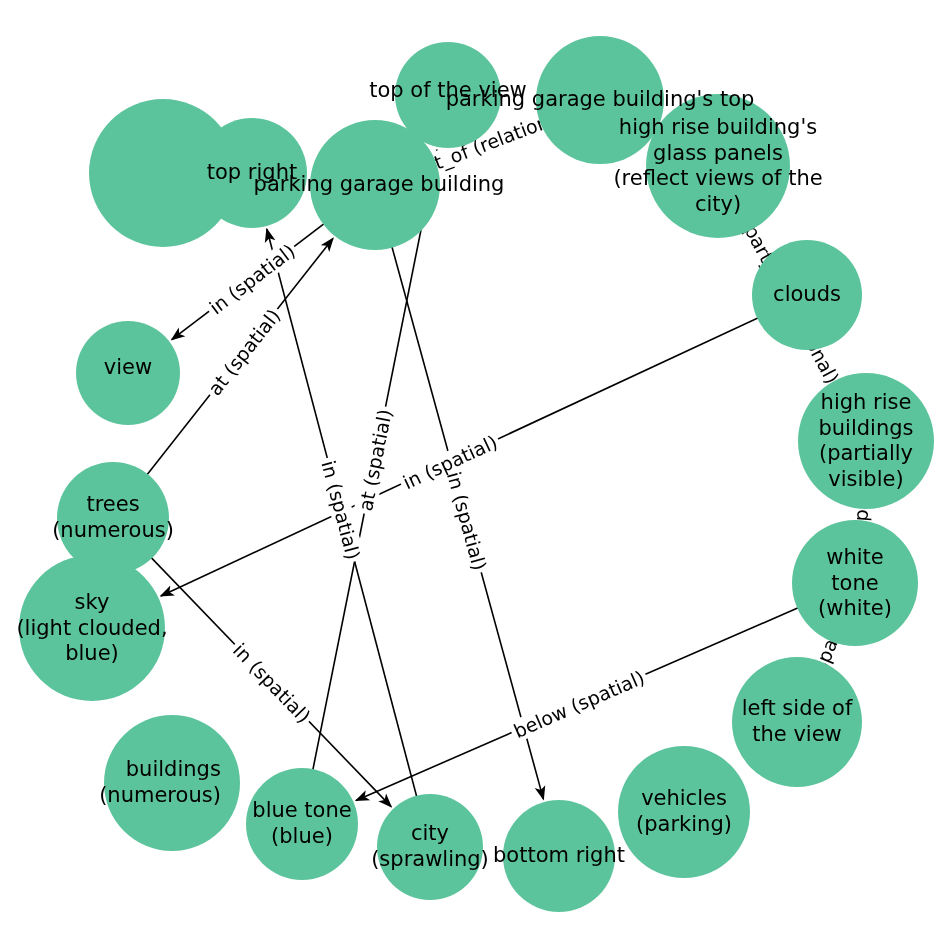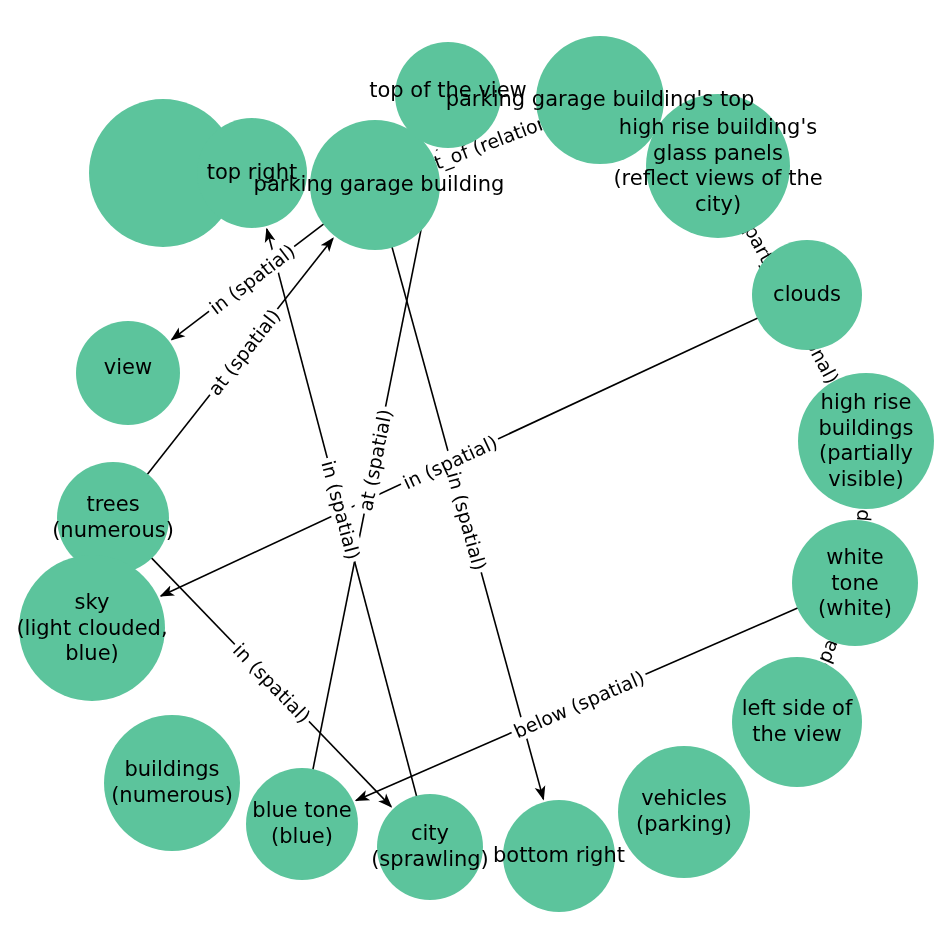--- a/index.html
+++ b/index.html
@@ -85,21 +85,21 @@
       <div class="node-label" style="left: 128px; top: 368px; color: rgb(0, 0, 0);">view</div>
       <div class="node-label" style="left: 866px; top: 441px; color: rgb(0, 0, 0);">high rise buildings
 (partially visible)</div>
       <div class="node-label" style="left: 113px; top: 518px; color: rgb(0, 0, 0);">trees
 (numerous)</div>
       <div class="node-label" style="left: 855px; top: 583px; color: rgb(0, 0, 0);">white tone
 (white)</div>
       <div class="node-label" style="left: 92px; top: 628px; color: rgb(0, 0, 0);">sky
 (light clouded,
 blue)</div>
-      <div class="node-label" style="left: 172px; top: 783px; color: rgb(0, 0, 0);">buildings
+      <div class="node-label" style="left: 160px; top: 783px; color: rgb(0, 0, 0); text-align: right;">buildings
 (numerous)</div>
       <div class="node-label" style="left: 797px; top: 722px; color: rgb(0, 0, 0);">left side of the view</div>
       <div class="node-label" style="left: 302px; top: 824px; color: rgb(0, 0, 0);">blue tone
 (blue)</div>
       <div class="node-label" style="left: 430px; top: 847px; color: rgb(0, 0, 0);">city
 (sprawling)</div>
       <div class="node-label" style="left: 684px; top: 812px; color: rgb(0, 0, 0);">vehicles
 (parking)</div>
       <div class="node-label" style="left: 559px; top: 856px; color: rgb(0, 0, 0);">bottom right</div>
     </div>

